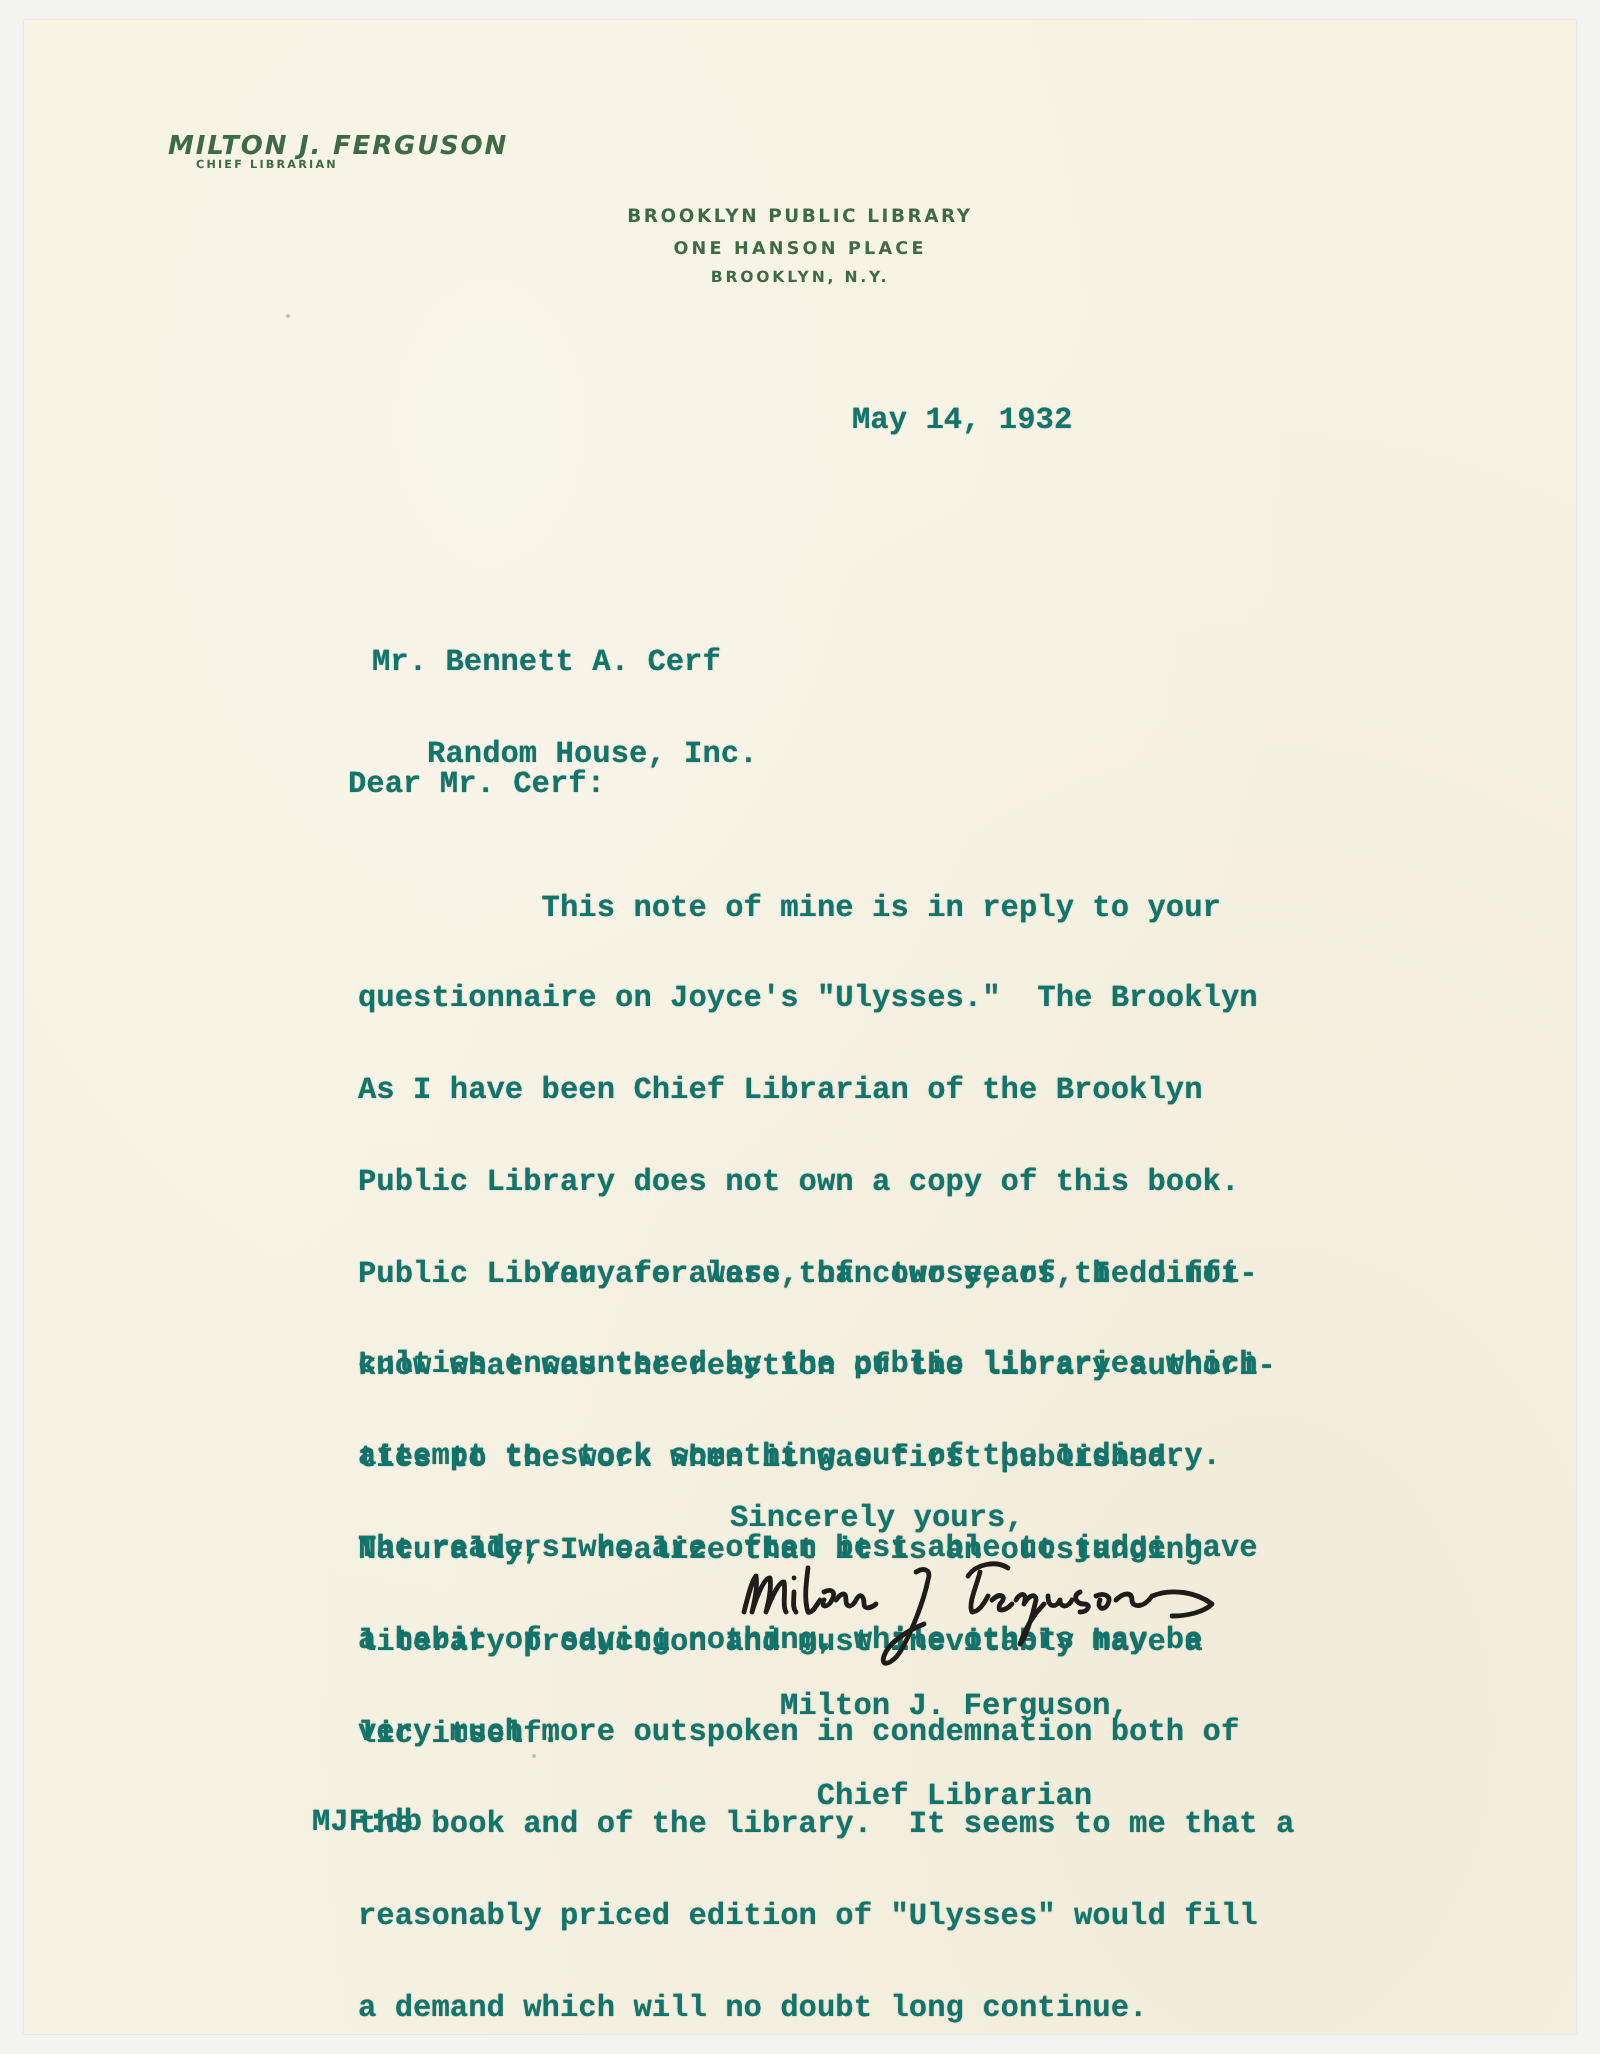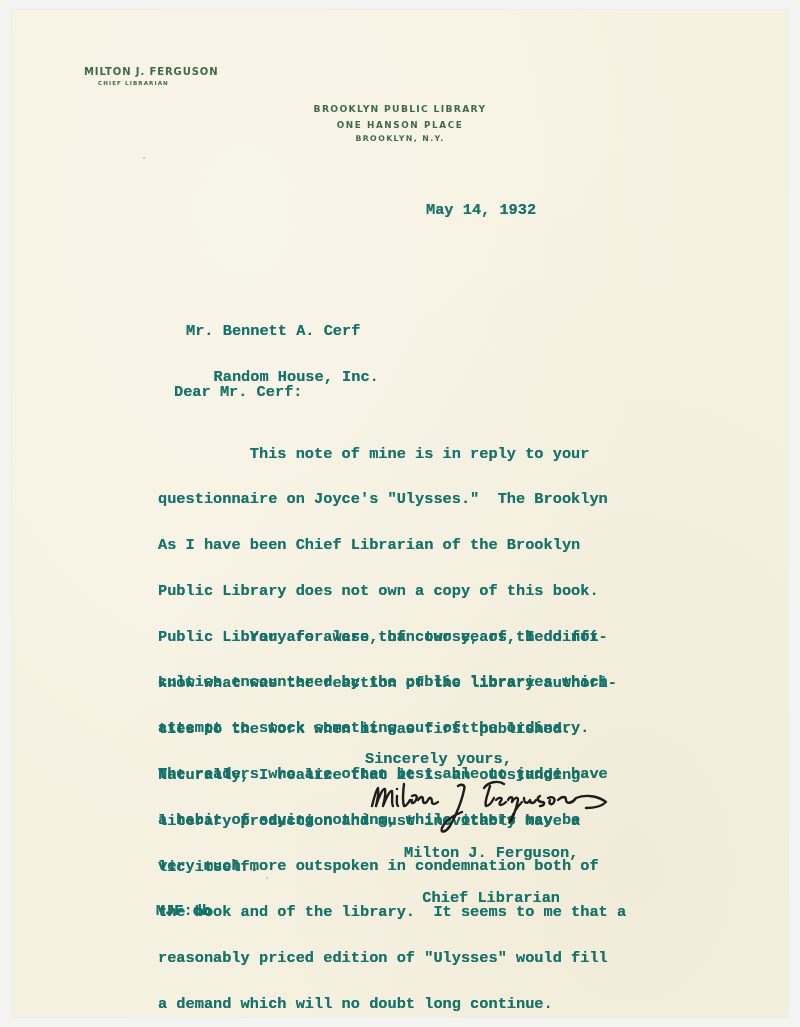--- a/index.html
+++ b/index.html
@@ -21,21 +21,21 @@
     }
     .lh {
       position: absolute;
       font-family: "DejaVu Sans", "Liberation Sans", sans-serif;
       font-weight: bold;
       color: #3d6b45;
       letter-spacing: 0.9px;
       white-space: nowrap;
       text-transform: uppercase;
     }
-    .lh-name { left: 84px; top: 66px; font-size: 10px; }
+    .lh-name { left: 84px; top: 66px; font-size: 13px; font-style: italic; }
     .lh-title { left: 98px; top: 80px; font-size: 5.6px; letter-spacing: 1.1px; }
     .lh-center {
       position: absolute;
       left: 300px; top: 101px;
       width: 200px;
       text-align: center;
     }
     .lh-center .row {
       font-family: "DejaVu Sans", "Liberation Sans", sans-serif;
       font-weight: bold;
@@ -58,25 +58,25 @@
       font-weight: bold;
       white-space: pre;
       letter-spacing: 0;
       text-shadow: 0 0 0.6px rgba(60,55,50,0.6);
     }
     .date { left: 426px; top: 203px; }
     .inside { left: 158px; top: 293px; }
     .inside .l { display: block; line-height: 15.4px; padding-left: 28px; }
     .salutation { left: 174px; top: 385px; }
     .para { left: 158px; }
-    .para .l { display: block; }
+    .para .l { display: block; margin-left: 21px; }
     .p1 { top: 416px; }
     .p2 { top: 599px; }
     .closing { left: 341px; top: 752px; margin-left: 24px; }
-    .sig-block { left: 404px; top: 815px; }
+    .sig-block { left: 390px; top: 815px; }
     .sig-block .l { display: block; }
     .initials { left: 156px; top: 904px; }
 
     .signature {
       position: absolute;
       left: 366px; top: 776px;
       width: 250px; height: 72px;
     }
     .speck {
       position: absolute; width: 2px; height: 2px; border-radius: 50%;

